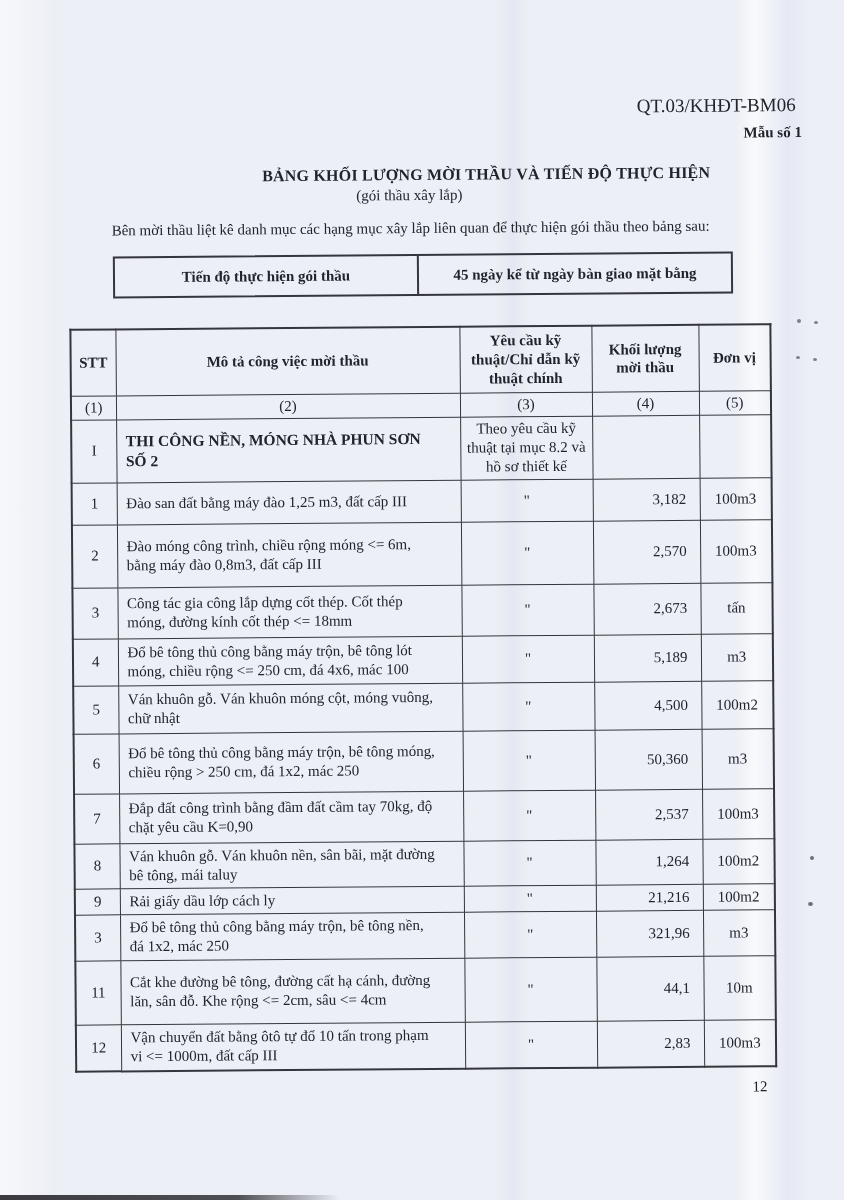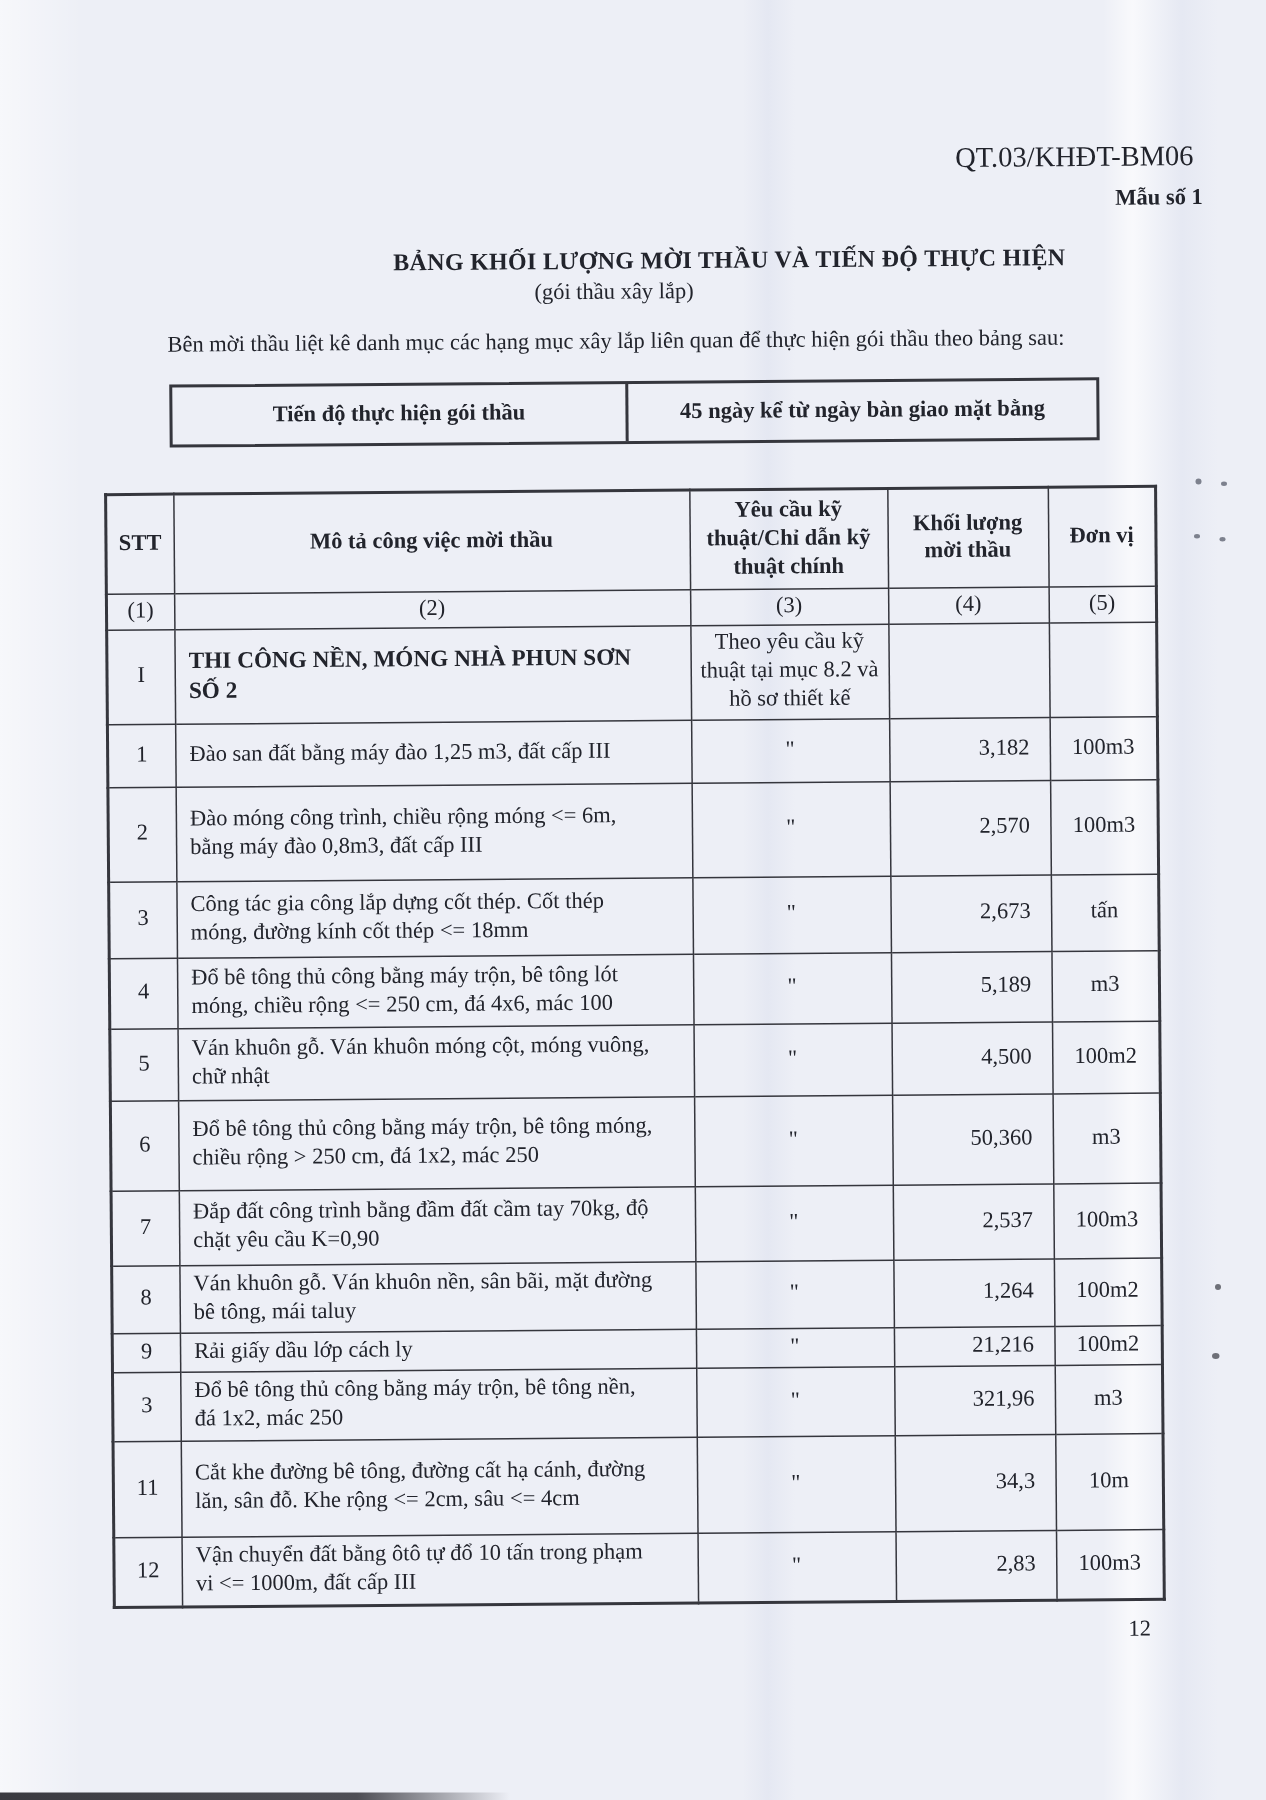--- a/index.html
+++ b/index.html
@@ -175,21 +175,21 @@
         <td class="c-stt">3</td>
         <td class="c-desc">Đổ bê tông thủ công bằng máy trộn, bê tông nền, đá 1x2, mác 250</td>
         <td class="c-req ditto">"</td>
         <td class="c-qty">321,96</td>
         <td class="c-unit">m3</td>
       </tr>
       <tr style="height:64px">
         <td class="c-stt">11</td>
         <td class="c-desc">Cắt khe đường bê tông, đường cất hạ cánh, đường lăn, sân đỗ. Khe rộng &lt;= 2cm, sâu &lt;= 4cm</td>
         <td class="c-req ditto">"</td>
-        <td class="c-qty">34,3</td>
+        <td class="c-qty">44,1</td>
         <td class="c-unit">10m</td>
       </tr>
       <tr style="height:47px">
         <td class="c-stt">12</td>
         <td class="c-desc">Vận chuyển đất bằng ôtô tự đổ 10 tấn trong phạm vi &lt;= 1000m, đất cấp III</td>
         <td class="c-req ditto">"</td>
         <td class="c-qty">2,83</td>
         <td class="c-unit">100m3</td>
       </tr>
     </tbody>

